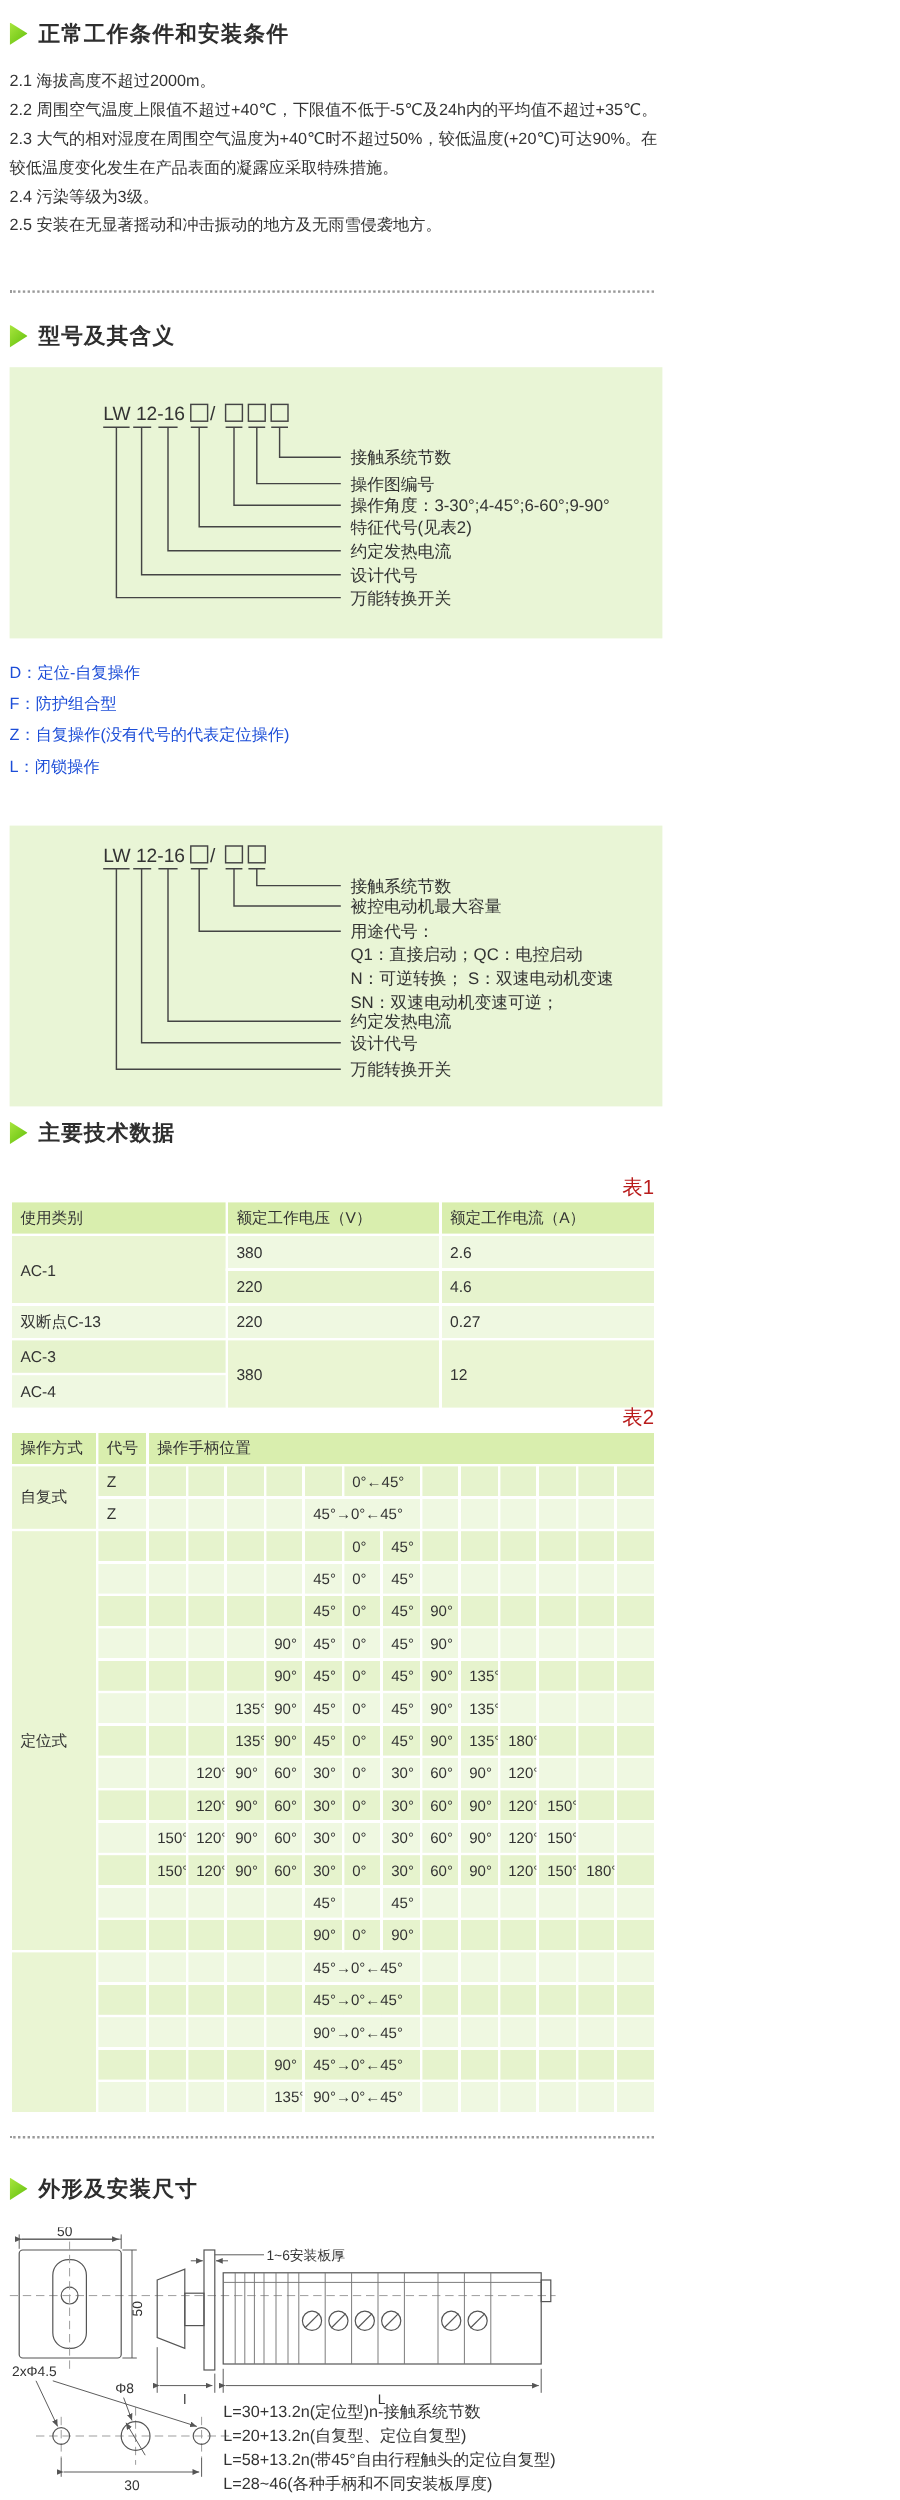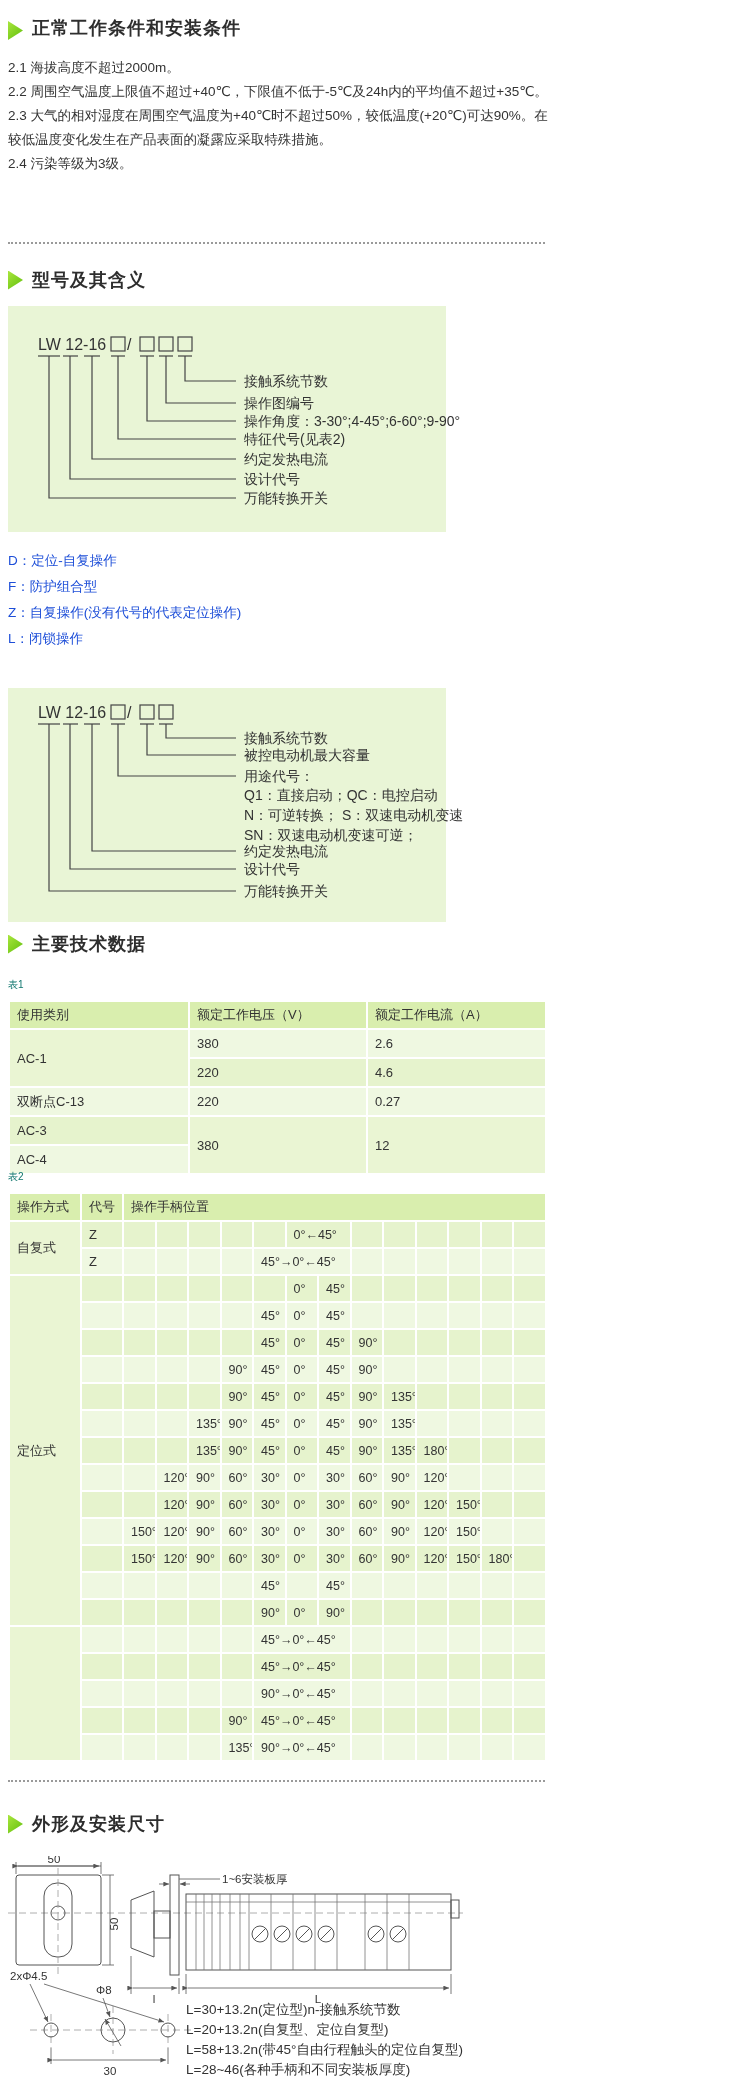--- a/index.html
+++ b/index.html
@@ -9,27 +9,27 @@
   
   .sec-head{display:flex;align-items:center;gap:9px;}
   .sec-arrow{width:15px;height:19px;background:linear-gradient(135deg,#a9e63e,#5fbe0a);
              clip-path:polygon(0 0,100% 50%,0 100%);flex:0 0 auto;}
   .sec-title{font-size:18px;font-weight:bold;color:#2e2e2e;letter-spacing:1px;margin:0;}
   
   .cond-item{font-size:13.5px;line-height:24px;margin:0;color:#333;}
   .code-item{font-size:13.5px;line-height:26px;margin:0;color:#1d4ed8;}
   .dotted-divider{border-top:2px dotted #9a9a9a;width:537px;height:0;}
   
-  .green-box{width:438px;background:#e9f5d6;}
+  .green-box{width:496px;background:#e9f5d6;padding-left:48px;}
   .diag-model{font-size:16px;fill:#333;}
   .diag-label{font-size:14px;fill:#333;}
   .diag-line{stroke:#444;stroke-width:1.2;fill:none;}
   .diag-rect{stroke:#444;stroke-width:1.2;fill:none;}
   
-  .tbl-caption{width:537px;text-align:left;font-size:10px;color:#0f766e;}
+  .tbl-caption{width:537px;text-align:right;font-size:17px;color:#b91c1c;}
   table.datatable{border-collapse:collapse;table-layout:fixed;width:537px;font-size:13px;color:#333;}
   table.datatable th,table.datatable td{border:2px solid #ffffff;padding:0 7px;height:25px;
         font-weight:normal;text-align:left;overflow:hidden;white-space:nowrap;}
   table.datatable th{background:#d9eeae;height:26px;}
   table.datatable td{background:#eff8e1;}
   table.datatable tr.alt td{background:#e6f3cd;}
   td.group-cell{background:#eaf5d3 !important;text-align:left;}
   td.angle{padding:0;text-align:center;font-size:12.5px;}
   td.arrow-cell{padding:0;text-align:center;font-size:12.5px;letter-spacing:0;}
   th.span-head{text-align:center;}
@@ -41,29 +41,30 @@
   .draw-dash{stroke:#999;stroke-width:0.8;fill:none;stroke-dasharray:7 4;}
   .draw-dim{stroke:#555;stroke-width:0.8;fill:none;}
   .draw-text{font-size:11.5px;fill:#333;}
   .formulas div{font-size:13.5px;line-height:20px;color:#333;white-space:nowrap;}
 </style>
 </head>
 <body>
 
 <div class="page">
 
-  <div class="abs sec-head" style="top:16px;left:8px;align-items:flex-end;">
+  <div class="abs sec-head" style="top:16px;left:8px;">
     <span class="sec-arrow"></span>
     <h2 class="sec-title">正常工作条件和安装条件</h2>
   </div>
   <div class="abs" id="conditions-list" style="top:56px;left:8px;width:540px;">
       <p class="cond-item">2.1 海拔高度不超过2000m。</p>
       <p class="cond-item">2.2 周围空气温度上限值不超过+40℃，下限值不低于-5℃及24h内的平均值不超过+35℃。</p>
       <p class="cond-item">2.3 大气的相对湿度在周围空气温度为+40℃时不超过50%，较低温度(+20℃)可达90%。在较低温度变化发生在产品表面的凝露应采取特殊措施。</p>
       <p class="cond-item">2.4 污染等级为3级。</p>
+      <p class="cond-item">2.5 安装在无显著摇动和冲击振动的地方及无雨雪侵袭地方。</p>
     </div>
 
   <div class="abs dotted-divider" style="top:242px;left:8px;"></div>
 
   <div class="abs sec-head" style="top:268px;left:8px;">
     <span class="sec-arrow"></span>
     <h2 class="sec-title">型号及其含义</h2>
   </div>
 
   <div class="abs green-box" style="top:306px;left:8px;height:226px;">

